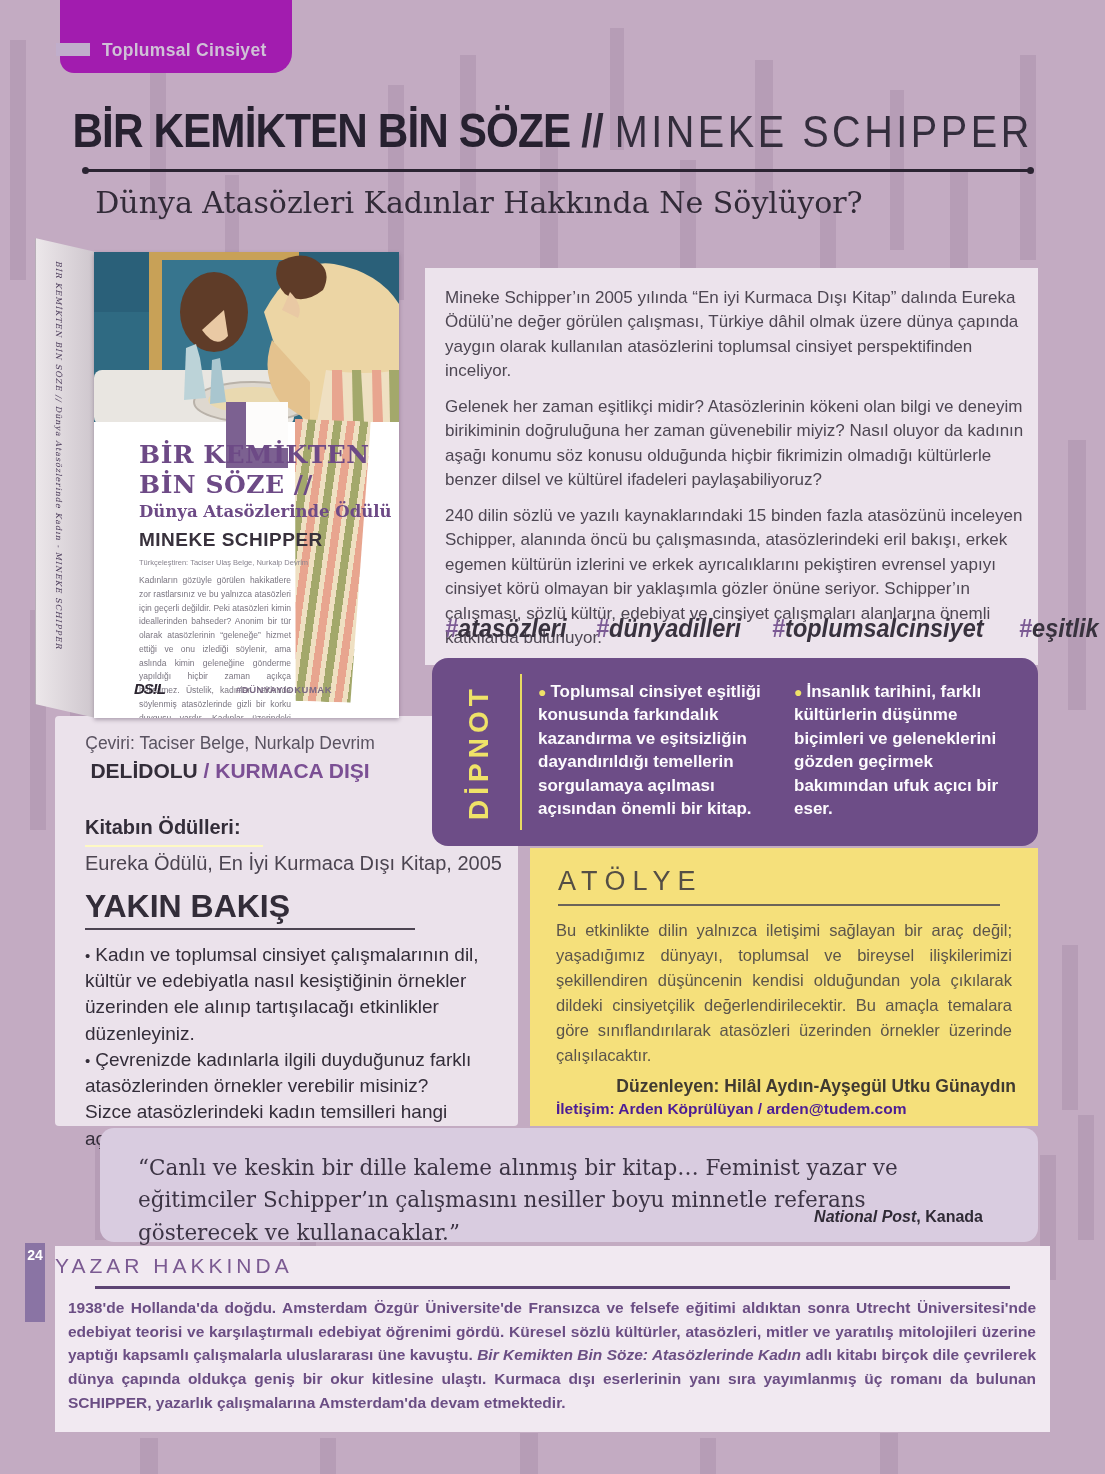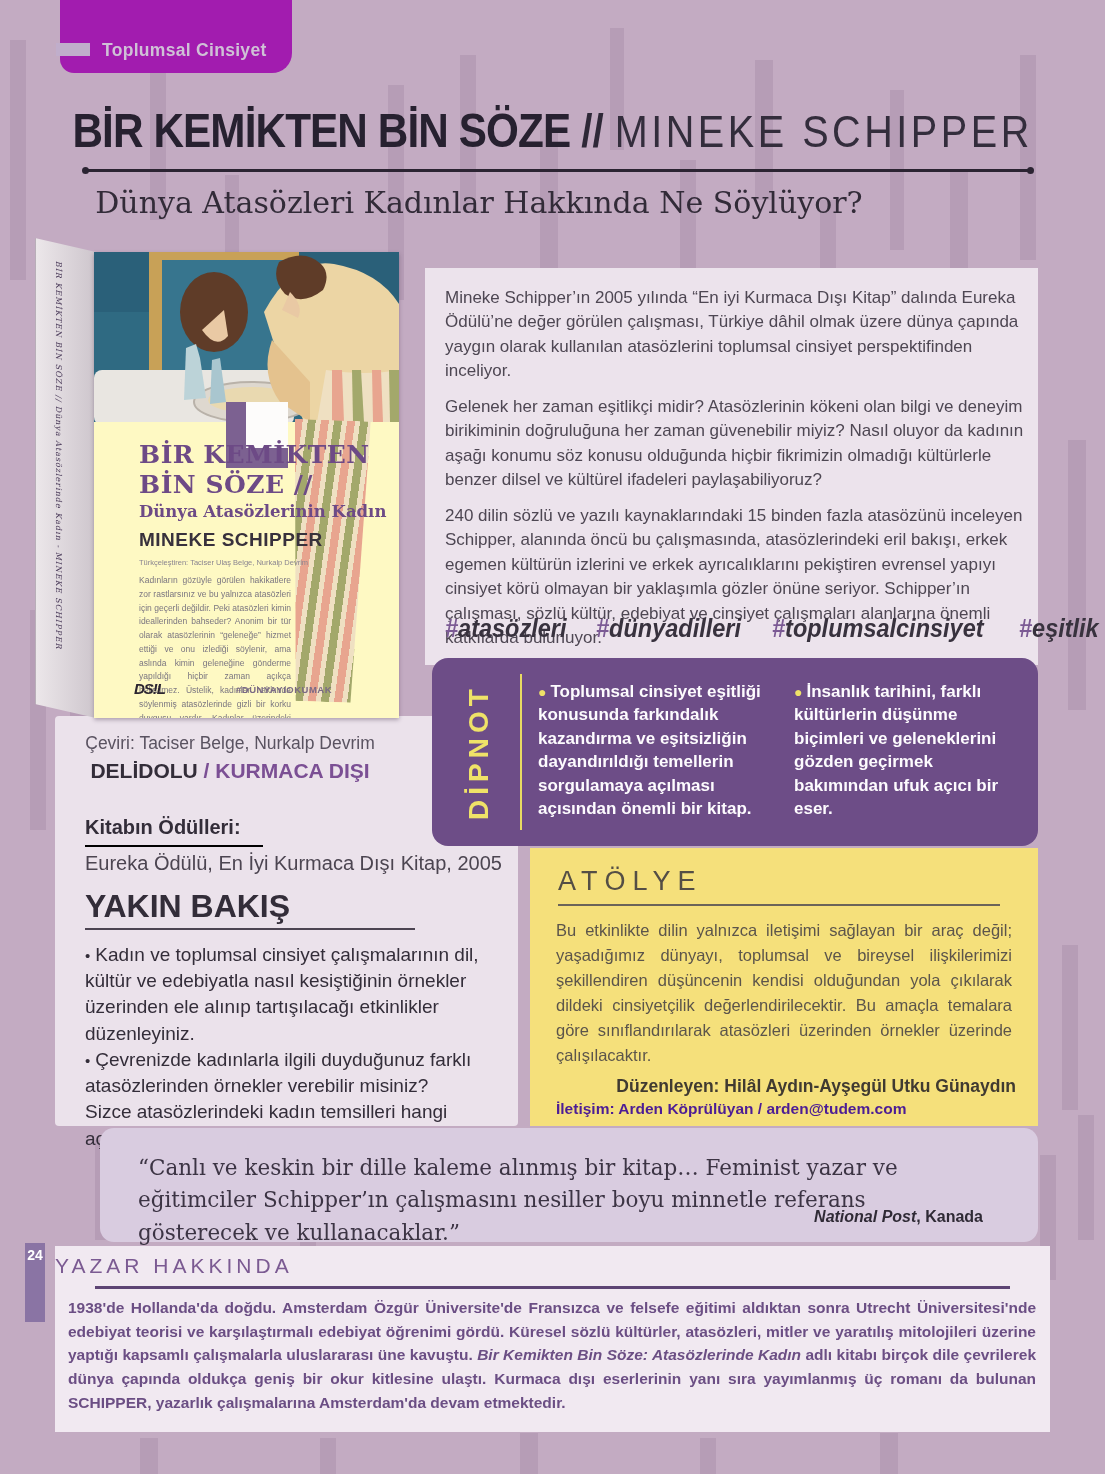--- a/index.html
+++ b/index.html
@@ -58,21 +58,21 @@
        line-height:1.52;color:#5c554b;text-align:justify;}
   .atolye-org{position:absolute;left:26px;top:228px;width:460px;text-align:right;
        font-size:17.5px;font-weight:bold;color:#403a31;}
   .atolye-contact{position:absolute;left:26px;top:252px;font-size:15.5px;font-weight:bold;color:#4c1d95;}
   
   .credits{left:40px;top:733px;width:380px;text-align:center;z-index:3;}
   .credits-line1{font-size:17.5px;color:#5a5361;}
   .credits-line2{margin-top:5px;font-size:21px;font-weight:bold;}
   .credits-pub{color:#332d39;} .credits-accent{color:#7b4f94;}
   .awards-head{left:85px;top:816px;z-index:3;font-size:20px;font-weight:bold;color:#332d39;
-       border-bottom:2px solid #000000;padding:0 22px 6px 0;}
+       border-bottom:2px solid #fef9c3;padding:0 22px 6px 0;}
   .awards-item{left:85px;top:852px;z-index:3;font-size:20px;color:#4c4551;}
   .closelook-head{left:85px;top:888px;z-index:3;font-size:32px;font-weight:bold;color:#332d39;}
   .closelook-rule{left:85px;top:928px;width:330px;height:2px;background:#4c4452;z-index:3;}
   .closelook{left:85px;top:942px;width:432px;z-index:3;font-size:19px;line-height:1.38;color:#332d39;}
   .closelook p{margin:0;}
   .cl-bullet{font-size:15px;margin-right:5px;}
   
   .quote{left:100px;top:1128px;width:938px;height:114px;background:#d9cce0;
        border-radius:14px;z-index:3;}
   .quote-text{position:absolute;left:38px;top:24px;width:850px;
@@ -94,21 +94,21 @@
        color:#fff;font-size:14px;font-weight:bold;}
   
   .book{left:35px;top:252px;width:390px;height:478px;z-index:5;}
   .spine{position:absolute;left:0;top:0;width:60px;height:466px;
        background:linear-gradient(to right,#ece7ea,#cdc5cc);
        transform:skewY(13deg);transform-origin:right top;
        border-left:1px solid #b8aeb8;}
   .spine-text{position:absolute;left:18px;top:18px;height:430px;writing-mode:vertical-rl;
        font-family:"DejaVu Serif","Liberation Serif",serif;font-size:8px;color:#4b3b5a;
        letter-spacing:1px;overflow:hidden;white-space:nowrap;}
-  .cover{position:absolute;left:59px;top:0;width:305px;height:466px;background:#fef9c3;
+  .cover{position:absolute;left:59px;top:0;width:305px;height:466px;background:#ffffff;
        box-shadow:0 2px 4px rgba(60,40,70,.35);overflow:hidden;}
   .painting{position:absolute;left:0;top:0;width:305px;height:170px;}
   .purple-bracket{position:absolute;left:132px;top:150px;width:62px;height:66px;background:#7c6191;}
   .purple-bracket:after{content:"";position:absolute;left:20px;top:0;width:42px;height:46px;background:#fdfcfb;}
   .skirt{position:absolute;left:196px;top:168px;width:76px;height:282px;
        background:repeating-linear-gradient(96deg,#e8a58f 0 8px,#efe0c2 8px 13px,#a3a86b 13px 21px,#efe0c2 21px 26px);
        clip-path:polygon(0 0,100% 0,86% 100%,14% 100%);transform:rotate(2deg);}
   .cv-title{position:absolute;left:45px;top:188px;font-family:"DejaVu Serif","Liberation Serif",serif;
        font-size:25px;font-weight:bold;color:#6d4a86;line-height:1.18;letter-spacing:.5px;}
   .cv-sub{position:absolute;left:45px;top:250px;font-family:"DejaVu Serif","Liberation Serif",serif;
@@ -210,21 +210,21 @@
         <path d="M278 118 l9 0 2 52 -10 0 z" fill="#e8a58f"></path>
         <path d="M295 118 l10 0 0 52 -9 0 z" fill="#a3a86b"></path>
       </g>
     </svg>
     <div class="purple-bracket"></div>
     <div class="skirt"></div>
     <div class="cv-title">
       <div>BİR KEMİKTEN</div>
       <div>BİN SÖZE //</div>
     </div>
-    <div class="cv-sub">Dünya Atasözlerinin Kadın</div>
+    <div class="cv-sub">Dünya Atasözlerinde Ödülü</div>
     <div class="cv-author">MINEKE SCHIPPER</div>
     <div class="cv-translator">Türkçeleştiren: Taciser Ulaş Belge, Nurkalp Devrim</div>
     <div class="cv-blurb">Kadınların gözüyle görülen hakikatlere zor rastlarsınız ve bu yalnızca atasözleri için geçerli değildir. Peki atasözleri kimin ideallerinden bahseder? Anonim bir tür olarak atasözlerinin “geleneğe” hizmet ettiği ve onu izlediği söylenir, ama aslında kimin geleneğine gönderme yapıldığı hiçbir zaman açıkça belirtilmez. Üstelik, kadınlar hakkında söylenmiş atasözlerinde gizli bir korku duygusu vardır. Kadınlar üzerindeki denetimin kaybedileceği korkusudur bu.</div>
     <div class="cv-logo">DS!L</div>
     <div class="cv-tag">#DÜNYAYIOKUMAK</div>
   </div>
 </div>
 
 <div class="abs intro">
   <p>Mineke Schipper’ın 2005 yılında “En iyi Kurmaca Dışı Kitap” dalında Eureka Ödülü’ne değer görülen çalışması, Türkiye dâhil olmak üzere dünya çapında yaygın olarak kullanılan atasözlerini toplumsal cinsiyet perspektifinden inceliyor.</p>

